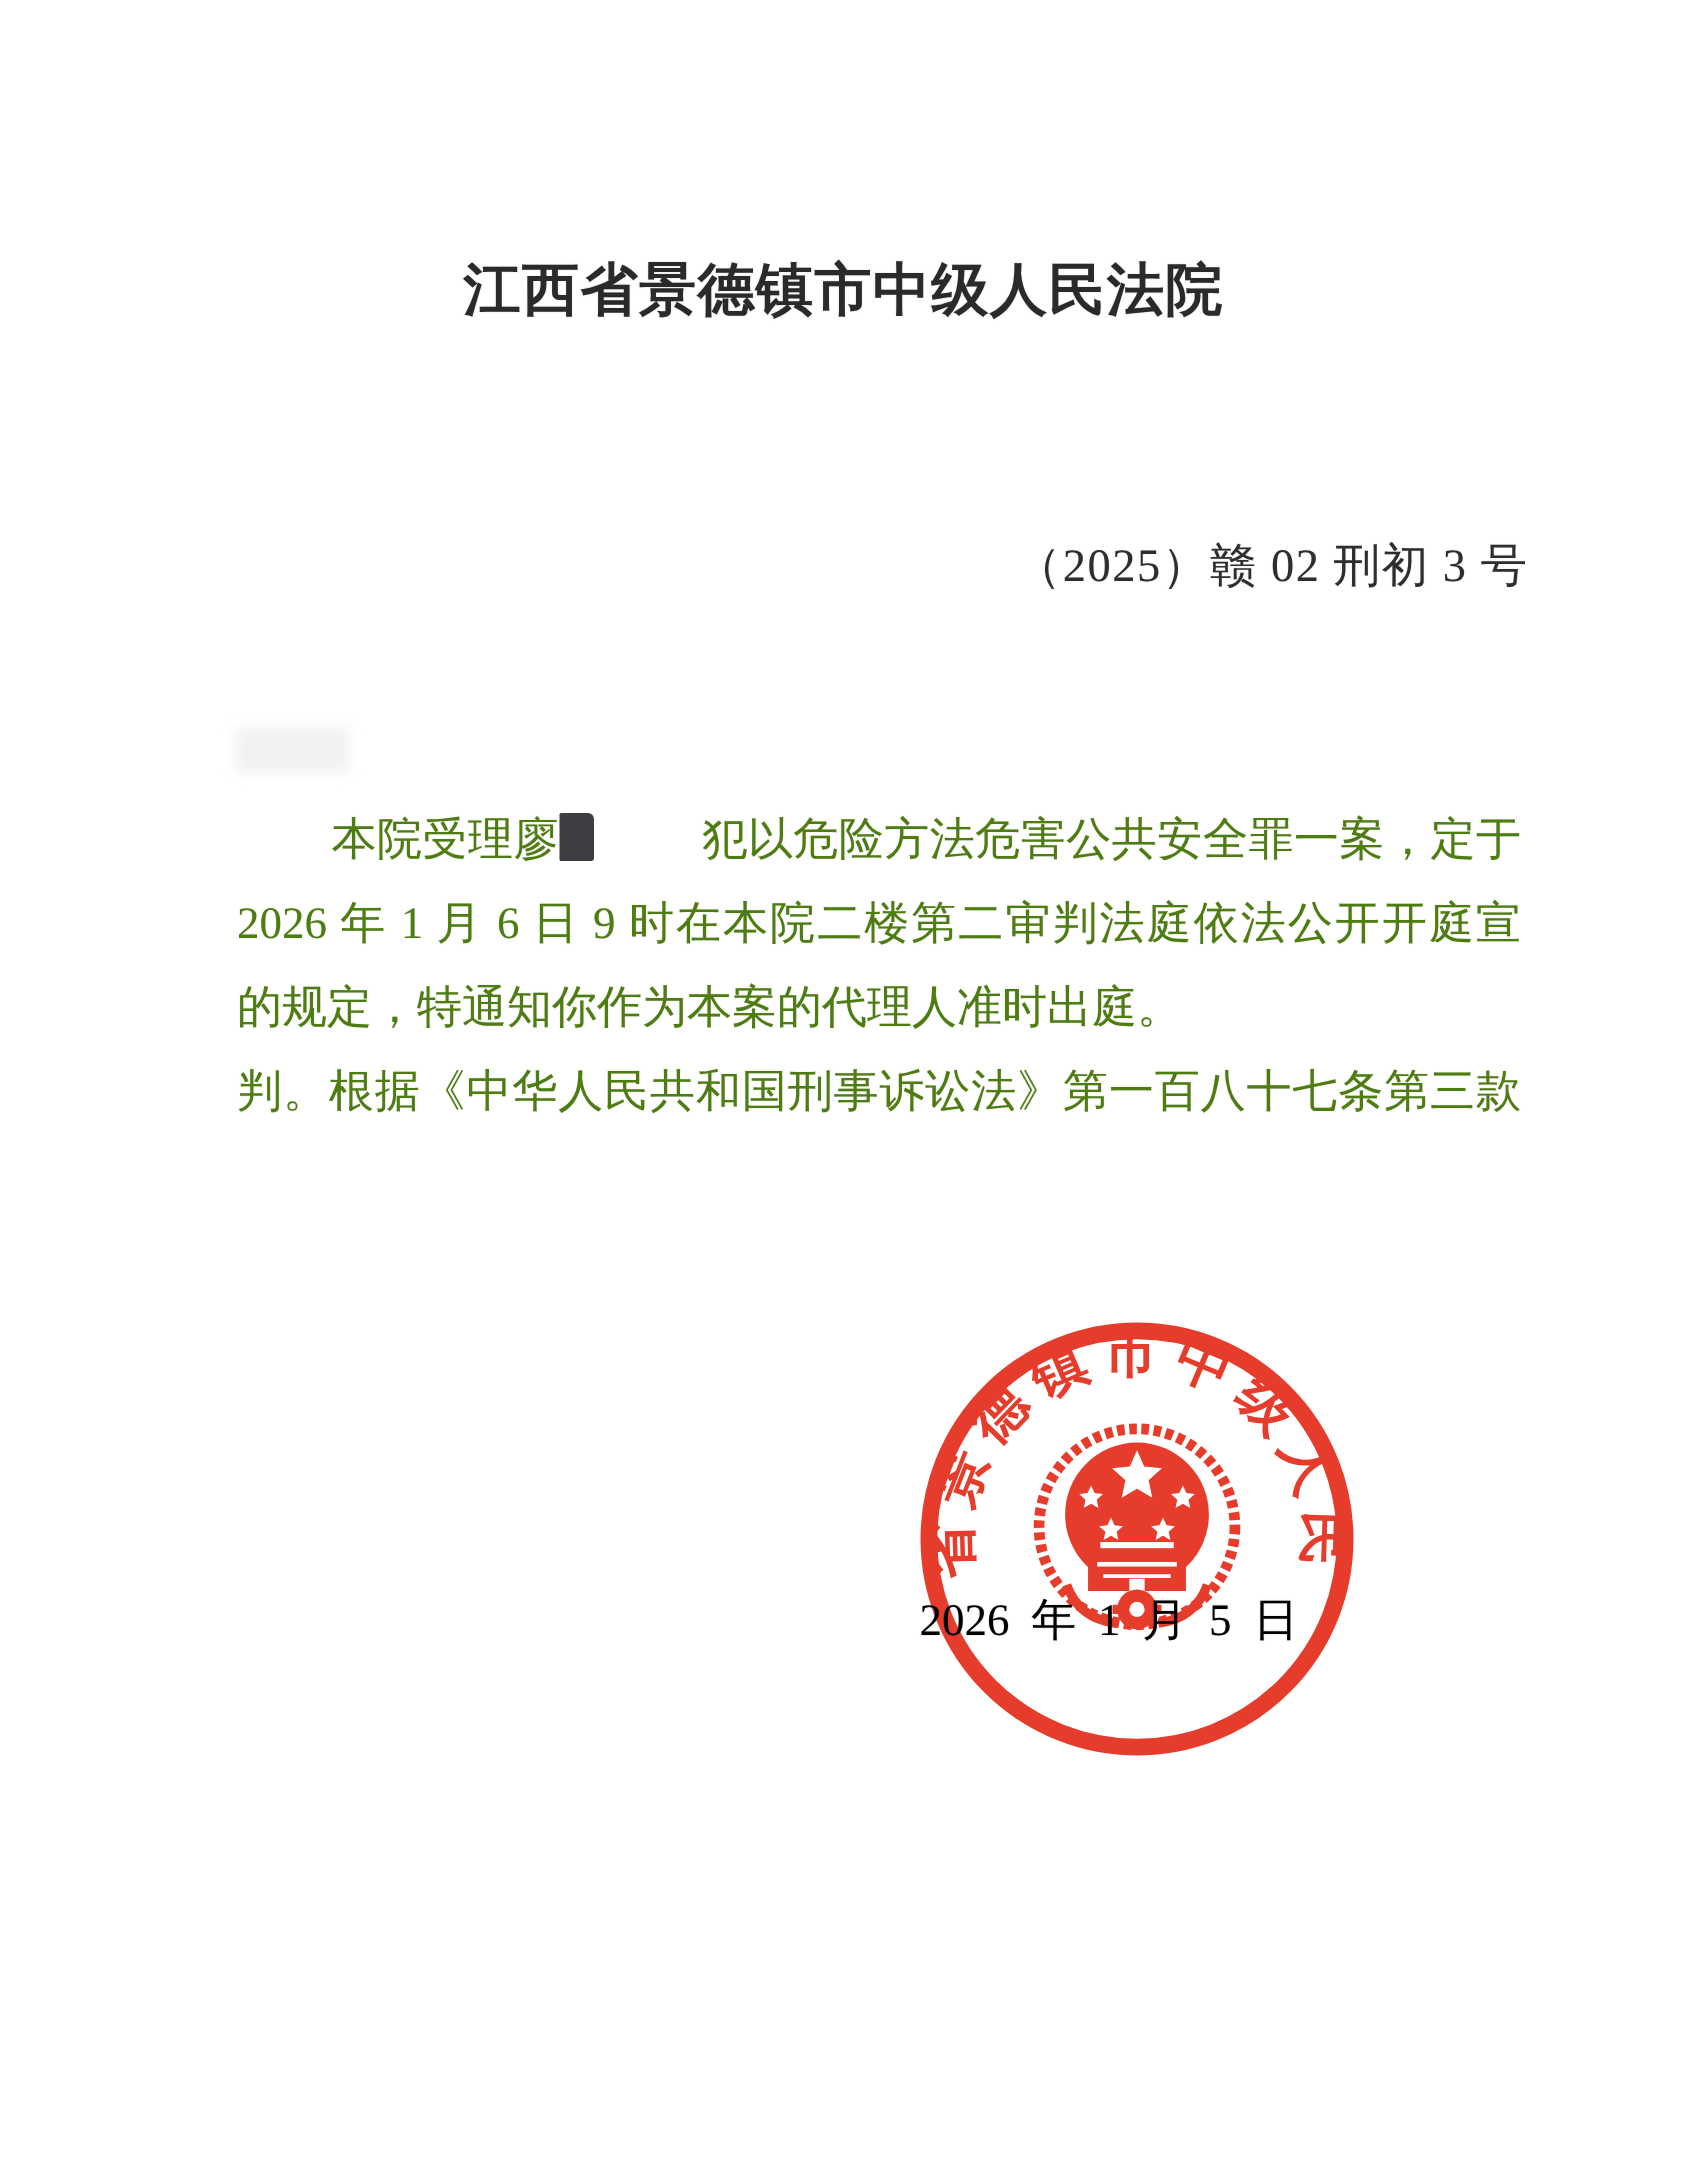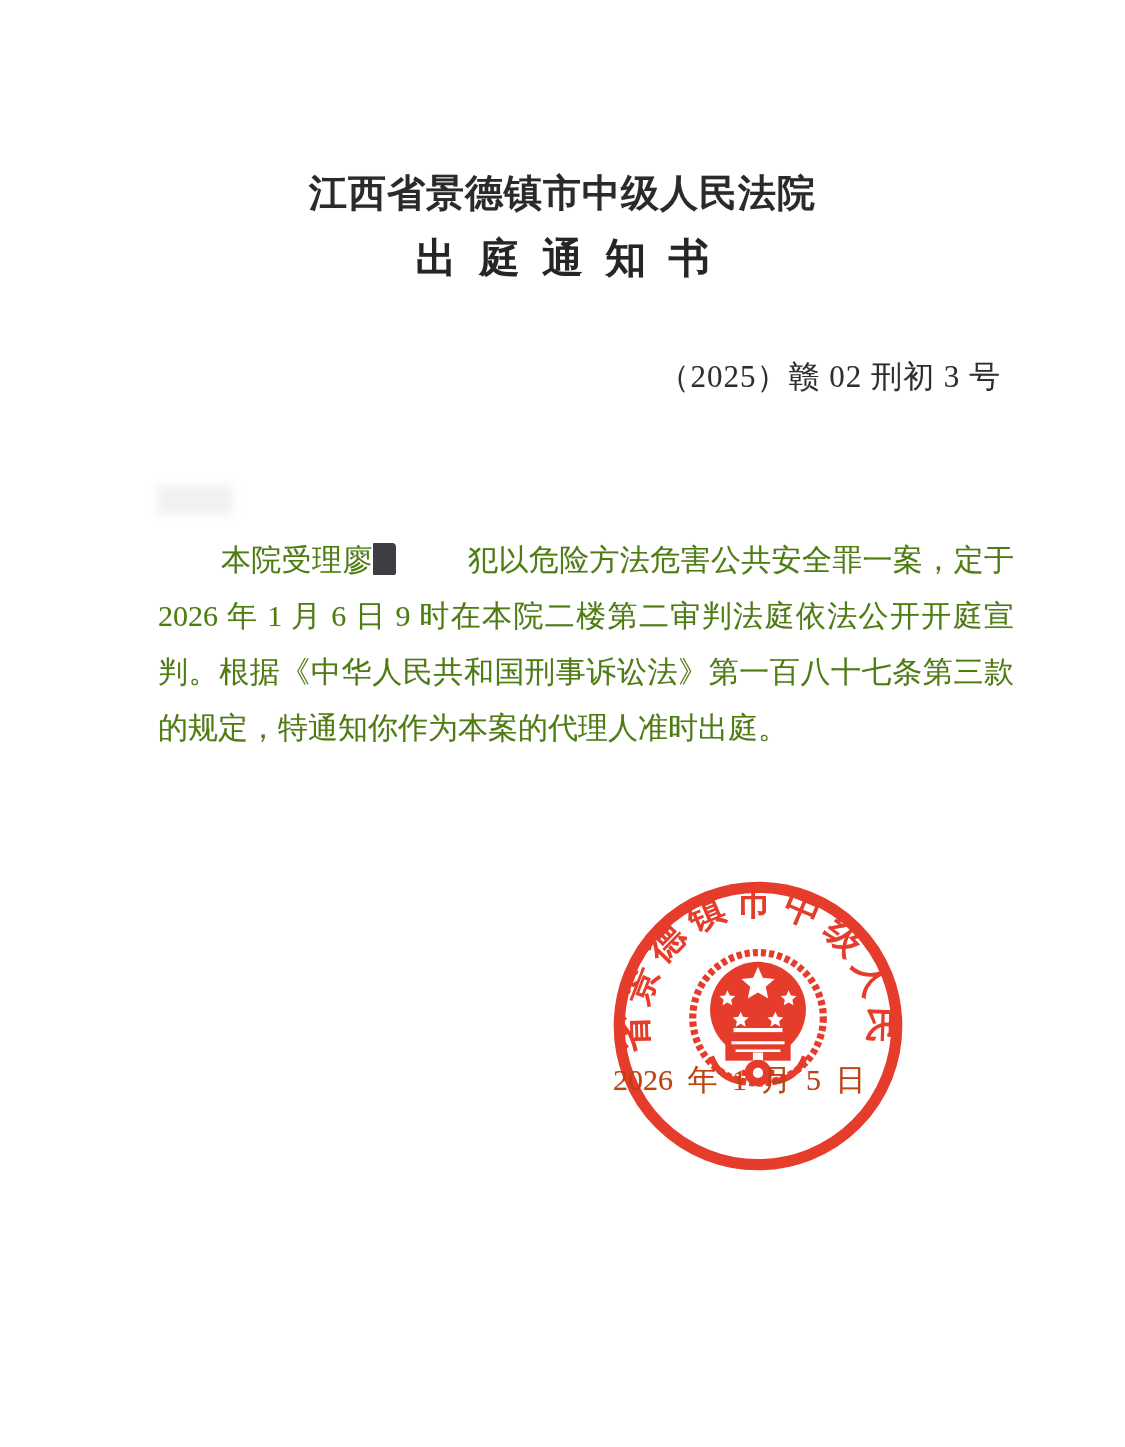--- a/index.html
+++ b/index.html
@@ -29,21 +29,21 @@
     top: 231px; left: 0; width: 100%;
     text-align: center;
     font-size: 41px;
     font-weight: bold;
     word-spacing: 12px;
     color: #252528;
     text-shadow: 0 0 1px rgba(40,40,40,0.25);
   }
   .case-number {
     position: absolute;
-    top: 356px; right: 124px;
+    top: 356px; right: 106px;
     font-size: 31px;
     color: #2e2e31;
     letter-spacing: 1px;
     text-shadow: 0 0 1px rgba(40,40,40,0.2);
     margin-left: 20px;
   }
   .smudge {
     position: absolute;
     top: 485px; left: 157px;
     width: 76px; height: 30px;
@@ -83,44 +83,43 @@
     position: absolute;
     top: 873px; left: 605px;
     width: 306px; height: 306px;
     z-index: 1;
     opacity: 0.94;
   }
   .doc-date {
     position: absolute;
     top: 1060px; left: 613px;
     font-size: 30px;
-    color: #c2410c;
+    color: #000000;
     word-spacing: 7px;
     z-index: 2;
     text-shadow: 0 0 1px rgba(30,30,30,0.3);
   }
 </style>
 </head>
 <body>
 
 <div class="page">
 
   <div class="court-name">江西省景德镇市中级人民法院</div>
 
-  <div class="doc-title">出 庭 通 知 书</div>
 
   <div class="case-number">（2025）赣 02 刑初 3 号</div>
 
   <div class="smudge"></div>
 
   <div class="body-text">
     <div class="bl first"><span>本院受理廖</span><span class="redact-box"></span><span class="redact-gap"></span><span>犯以危险方法危害公共安全罪一案，定于</span></div>
     <div class="bl">2026 年 1 月 6 日 9 时在本院二楼第二审判法庭依法公开开庭宣</div>
+    <div class="bl last">的规定，特通知你作为本案的代理人准时出庭。</div>
     <div class="bl">判。根据《中华人民共和国刑事诉讼法》第一百八十七条第三款</div>
-    <div class="bl last">的规定，特通知你作为本案的代理人准时出庭。</div>
   </div>
 
   <svg class="seal" viewBox="0 0 300 300" xmlns="http://www.w3.org/2000/svg">
 
     <circle cx="150" cy="150" r="136" fill="none" stroke="#e5301f" stroke-width="11"></circle>
 
     <defs>
       <path id="ringPath" d="M 46.6 187.6 A 110 110 0 1 1 253.4 187.6" fill="none"></path>
     </defs>
     <text font-family="Liberation Serif, DejaVu Serif, serif" font-size="36" font-weight="bold" fill="#e5301f" letter-spacing="8">

